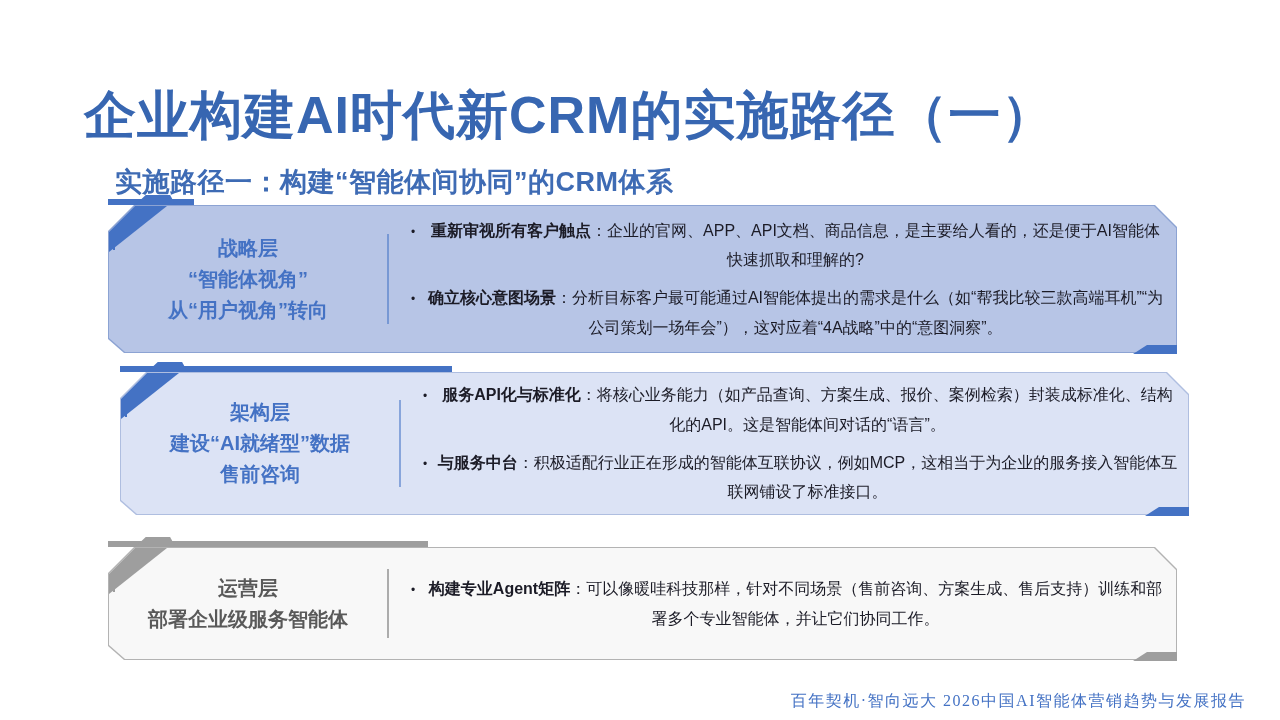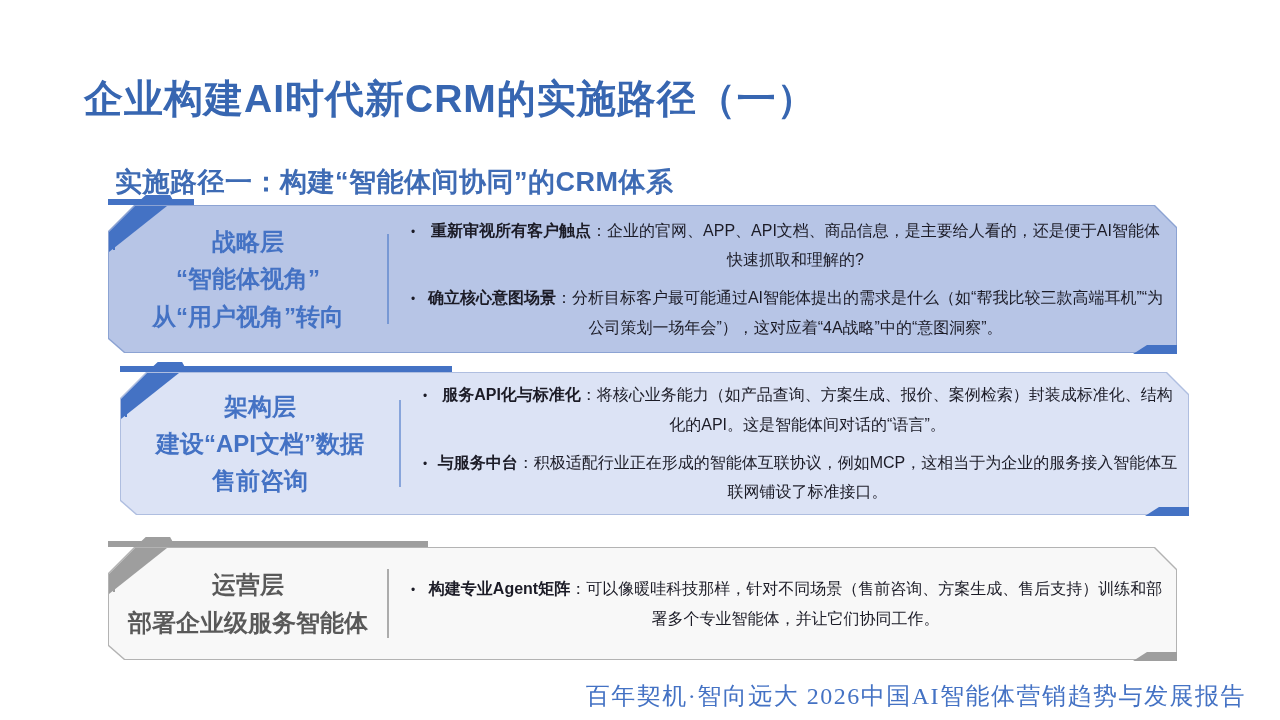--- a/index.html
+++ b/index.html
@@ -3,21 +3,21 @@
 <meta charset="utf-8">
 <style>
   html,body{margin:0;padding:0;}
   body{
     width:1280px;height:720px;position:relative;overflow:hidden;
     background:#ffffff;
     font-family:"Liberation Sans","DejaVu Sans",sans-serif;
   }
   .page-title{
     position:absolute;left:84px;top:46px;
-    font-size:39px;font-weight:800;color:#3766B1;letter-spacing:1px;
+    font-size:52px;font-weight:800;color:#3766B1;letter-spacing:1px;
   }
   .page-subtitle{
     position:absolute;left:115px;top:142px;
     font-size:27px;font-weight:700;color:#3E6BB4;letter-spacing:.5px;
   }
   .card{position:absolute;left:108px;width:1069px;}
   .c1{top:195px;height:158px;--fill:#B7C5E6;--accent:#4472C4;--bord:#8CA3D3;--labelc:#4472C4;--divc:rgba(68,114,196,.55);--linew:86px;}
   .c2{top:362px;height:153px;margin-left:12px;--fill:#DCE3F5;--accent:#4472C4;--bord:#AFBEE0;--labelc:#4472C4;--divc:rgba(68,114,196,.55);--linew:332px;}
   .c3{top:537px;height:123px;--fill:#F8F8F8;--accent:#9E9E9E;--bord:#B3B3B3;--labelc:#595959;--divc:#ACACAC;--linew:320px;}
   .topline{position:absolute;left:0;top:4px;height:6px;width:var(--linew);background:var(--accent);}
@@ -30,33 +30,33 @@
   .shape-inner{
     position:absolute;inset:1px;background:var(--fill);display:flex;
     clip-path:polygon(26px 0,calc(100% - 22px) 0,100% 22px,100% 100%,16px 100%,0 calc(100% - 14px),0 26px);
   }
   .corner{position:absolute;left:0;top:0;width:58px;height:46px;background:var(--accent);
           clip-path:polygon(0 0,100% 0,0 100%);}
   .tick{position:absolute;left:4px;top:22px;width:2px;height:22px;background:var(--accent);}
   .label{
     width:278px;flex:none;display:flex;flex-direction:column;justify-content:center;
     align-items:center;text-align:center;
-    font-size:24px;font-weight:700;color:var(--labelc);line-height:1.55;
+    font-size:20px;font-weight:700;color:var(--labelc);line-height:1.55;
   }
   .divider{width:2px;flex:none;background:var(--divc);align-self:center;height:62%;}
   .bullets{flex:1;display:flex;flex-direction:column;justify-content:center;gap:8px;padding:6px 10px 6px 12px;}
   .bullet{display:flex;font-size:16px;line-height:1.85;color:#1B1B26;}
   .dot{width:24px;flex:none;text-align:center;font-size:12px;padding-top:5px;}
   .bullet p{margin:0;flex:1;text-align:center;}
   .bullet b{font-weight:700;}
   .baccent{position:absolute;right:0;bottom:-1px;width:44px;height:9px;background:var(--accent);
            clip-path:polygon(14px 0,100% 0,100% 100%,0 100%);z-index:3;}
   .footer{
     position:absolute;right:34px;bottom:8px;
-    font-size:24px;color:#4472C4;letter-spacing:1.5px;
+    font-size:16px;color:#4472C4;letter-spacing:1.5px;
     font-family:"Liberation Serif","DejaVu Serif",serif;
   }
 </style>
 </head>
 <body>
 
 <h1 class="page-title">企业构建AI时代新CRM的实施路径（一）</h1>
 <h2 class="page-subtitle">实施路径一：构建“智能体间协同”的CRM体系</h2>
 
 <section class="card c1">
@@ -89,21 +89,21 @@
 
 <section class="card c2">
   <div class="topline"></div>
   <div class="tab"></div>
   <div class="shape">
     <div class="shape-inner">
       <div class="corner"></div>
       <div class="tick"></div>
       <div class="label">
         <div>架构层</div>
-        <div>建设“API文档”数据</div>
+        <div>建设“AI就绪型”数据</div>
         <div>售前咨询</div>
       </div>
       <div class="divider"></div>
       <div class="bullets">
         <div class="bullet">
           <span class="dot">•</span>
           <p><b>服务API化与标准化</b><span>：将核心业务能力（如产品查询、方案生成、报价、案例检索）封装成标准化、结构化的API。这是智能体间对话的“语言”。</span></p>
         </div>
         <div class="bullet">
           <span class="dot">•</span>

